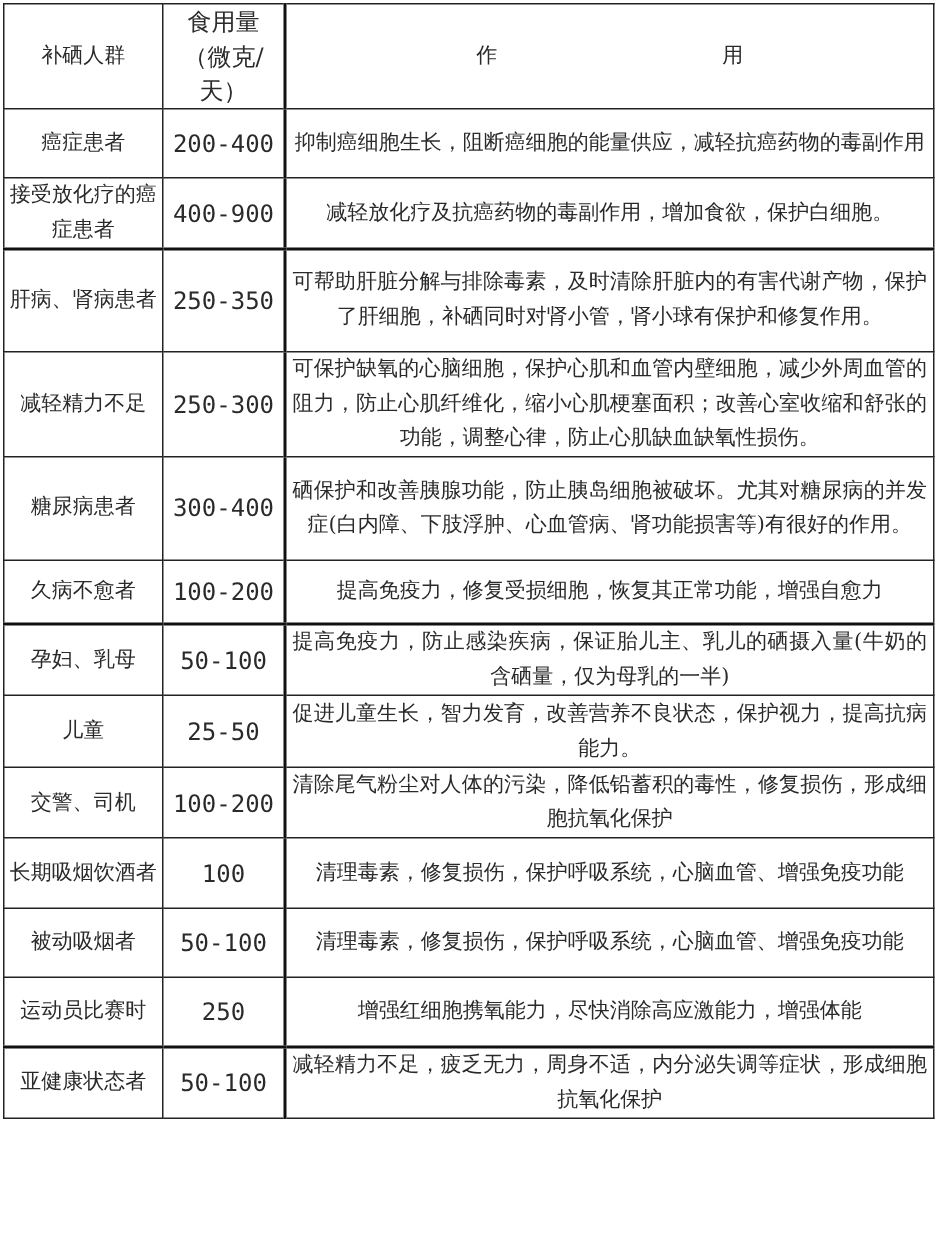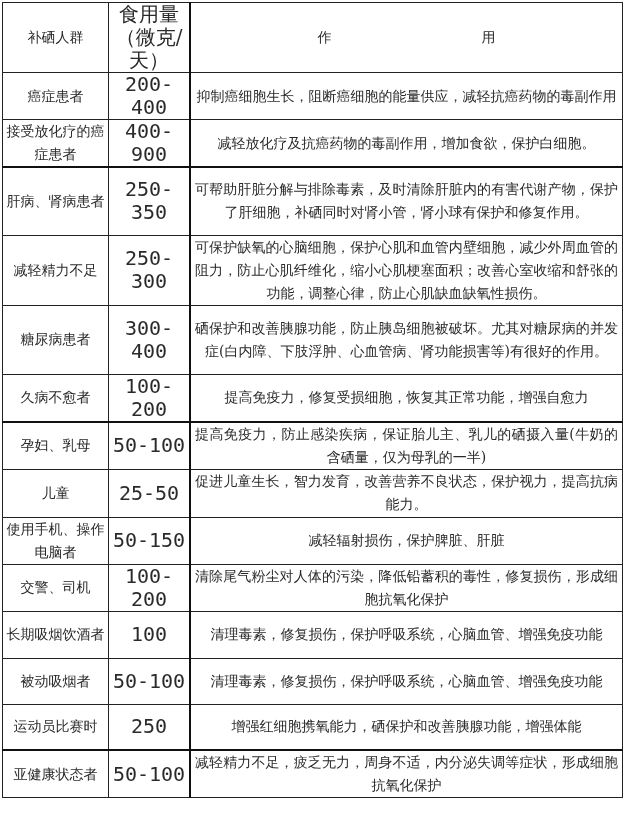--- a/index.html
+++ b/index.html
@@ -3,21 +3,21 @@
 <meta charset="utf-8">
 <style>
   html, body { margin: 0; padding: 0; background: #ffffff; }
   body { width: 625px; height: 833px; overflow: hidden; position: relative;
          font-family: "DejaVu Serif", "Liberation Serif", serif; color: #2a2a2a; }
   table { position: absolute; left: 2px; top: 2px; border-collapse: collapse; table-layout: fixed;
           width: 621px; }
   td { border: 1px solid #222; padding: 0 3px; font-size: 14px; line-height: 23px;
        vertical-align: middle; text-align: center; overflow: hidden; }
   td.c1 { width: 99px; }
-  td.c2 { width: 74px; font-family: "DejaVu Sans Mono", "Liberation Mono", monospace; font-size: 20px; }
+  td.c2 { width: 74px; font-family: "DejaVu Sans Mono", "Liberation Mono", monospace; font-size: 16px; }
   td.c3 { border-left: 2.5px solid #111; padding: 0 4px; }
   td.c3.just { text-align: justify; text-align-last: center; }
   tr.thick td { border-bottom: 2.5px solid #111; }
   td.head-effect span { display: inline-block; }
   .gap { display: inline-block; width: 150px; }
 </style>
 </head>
 <body>
 
 <table>
@@ -63,43 +63,38 @@
         <td class="c1">孕妇、乳母</td>
         <td class="c2">50-100</td>
         <td class="c3 just">提高免疫力，防止感染疾病，保证胎儿主、乳儿的硒摄入量(牛奶的含硒量，仅为母乳的一半)</td>
       </tr>
       <tr style="height: 48px;">
         <td class="c1">儿童</td>
         <td class="c2">25-50</td>
         <td class="c3 just">促进儿童生长，智力发育，改善营养不良状态，保护视力，提高抗病能力。</td>
       </tr>
       <tr style="height: 47px;">
-        <td class="c1">使用手机、操作电脑者</td>
-        <td class="c2">50-150</td>
-        <td class="c3 just">减轻辐射损伤，保护脾脏、肝脏</td>
-      </tr>
-      <tr style="height: 47px;">
         <td class="c1">交警、司机</td>
         <td class="c2">100-200</td>
         <td class="c3 just">清除尾气粉尘对人体的污染，降低铅蓄积的毒性，修复损伤，形成细胞抗氧化保护</td>
       </tr>
       <tr style="height: 47px;">
         <td class="c1">长期吸烟饮酒者</td>
         <td class="c2">100</td>
         <td class="c3 just">清理毒素，修复损伤，保护呼吸系统，心脑血管、增强免疫功能</td>
       </tr>
       <tr style="height: 46px;">
         <td class="c1">被动吸烟者</td>
         <td class="c2">50-100</td>
         <td class="c3 just">清理毒素，修复损伤，保护呼吸系统，心脑血管、增强免疫功能</td>
       </tr>
       <tr class="thick" style="height: 46px;">
         <td class="c1">运动员比赛时</td>
         <td class="c2">250</td>
-        <td class="c3 just">增强红细胞携氧能力，硒保护和改善胰腺功能，增强体能</td>
+        <td class="c3 just">增强红细胞携氧能力，尽快消除高应激能力，增强体能</td>
       </tr>
       <tr style="height: 46px;">
         <td class="c1">亚健康状态者</td>
         <td class="c2">50-100</td>
         <td class="c3 just">减轻精力不足，疲乏无力，周身不适，内分泌失调等症状，形成细胞抗氧化保护</td>
       </tr>
     </tbody>
 </table>
 
 </body></html>

